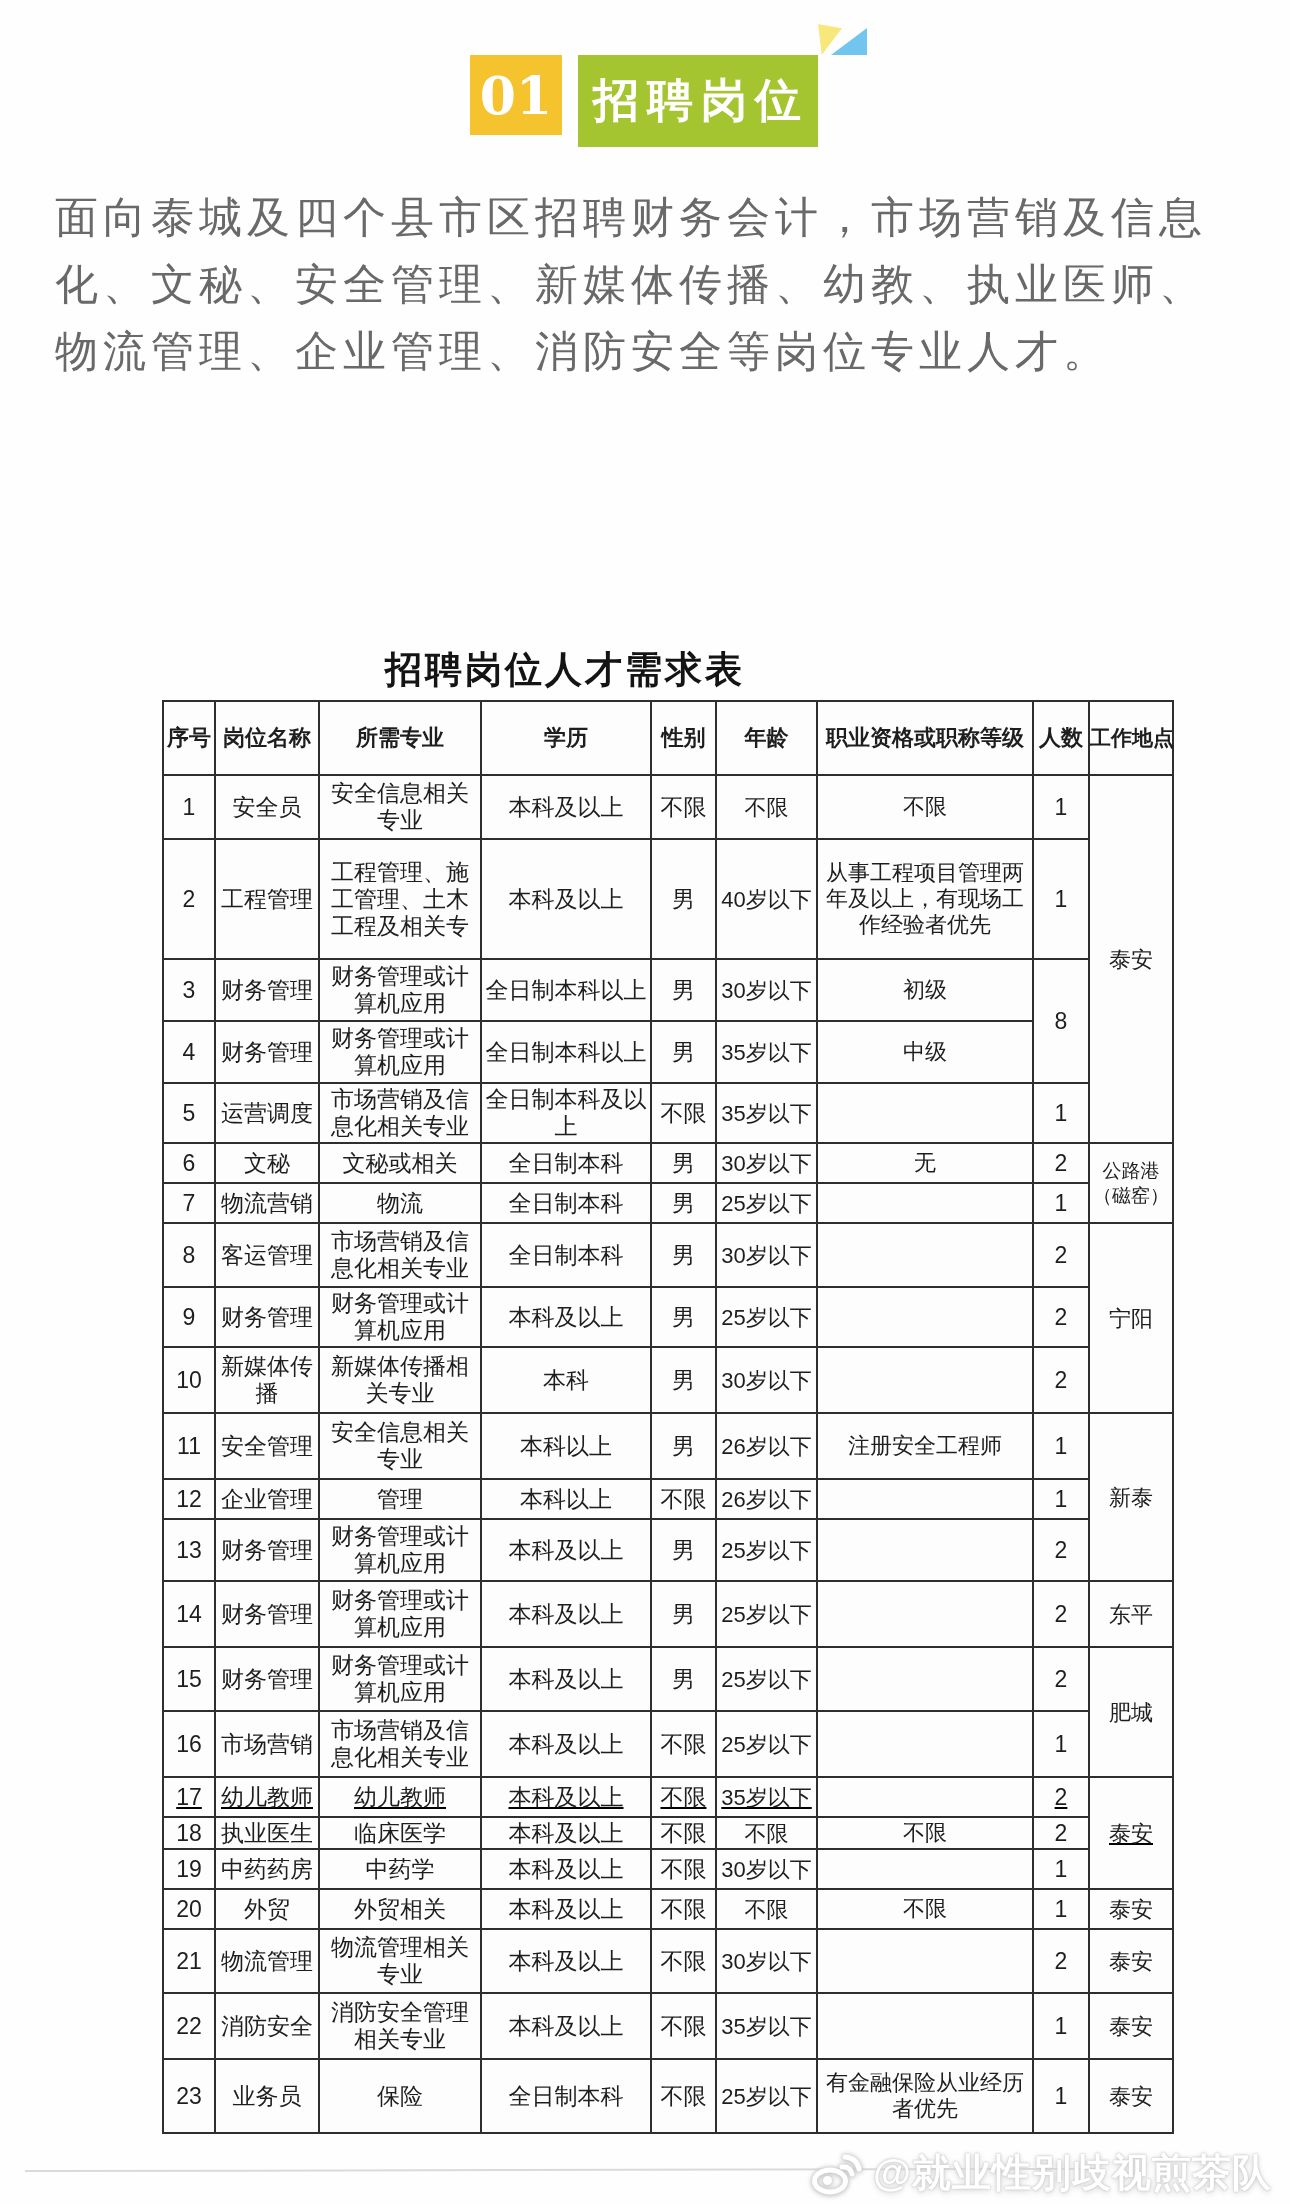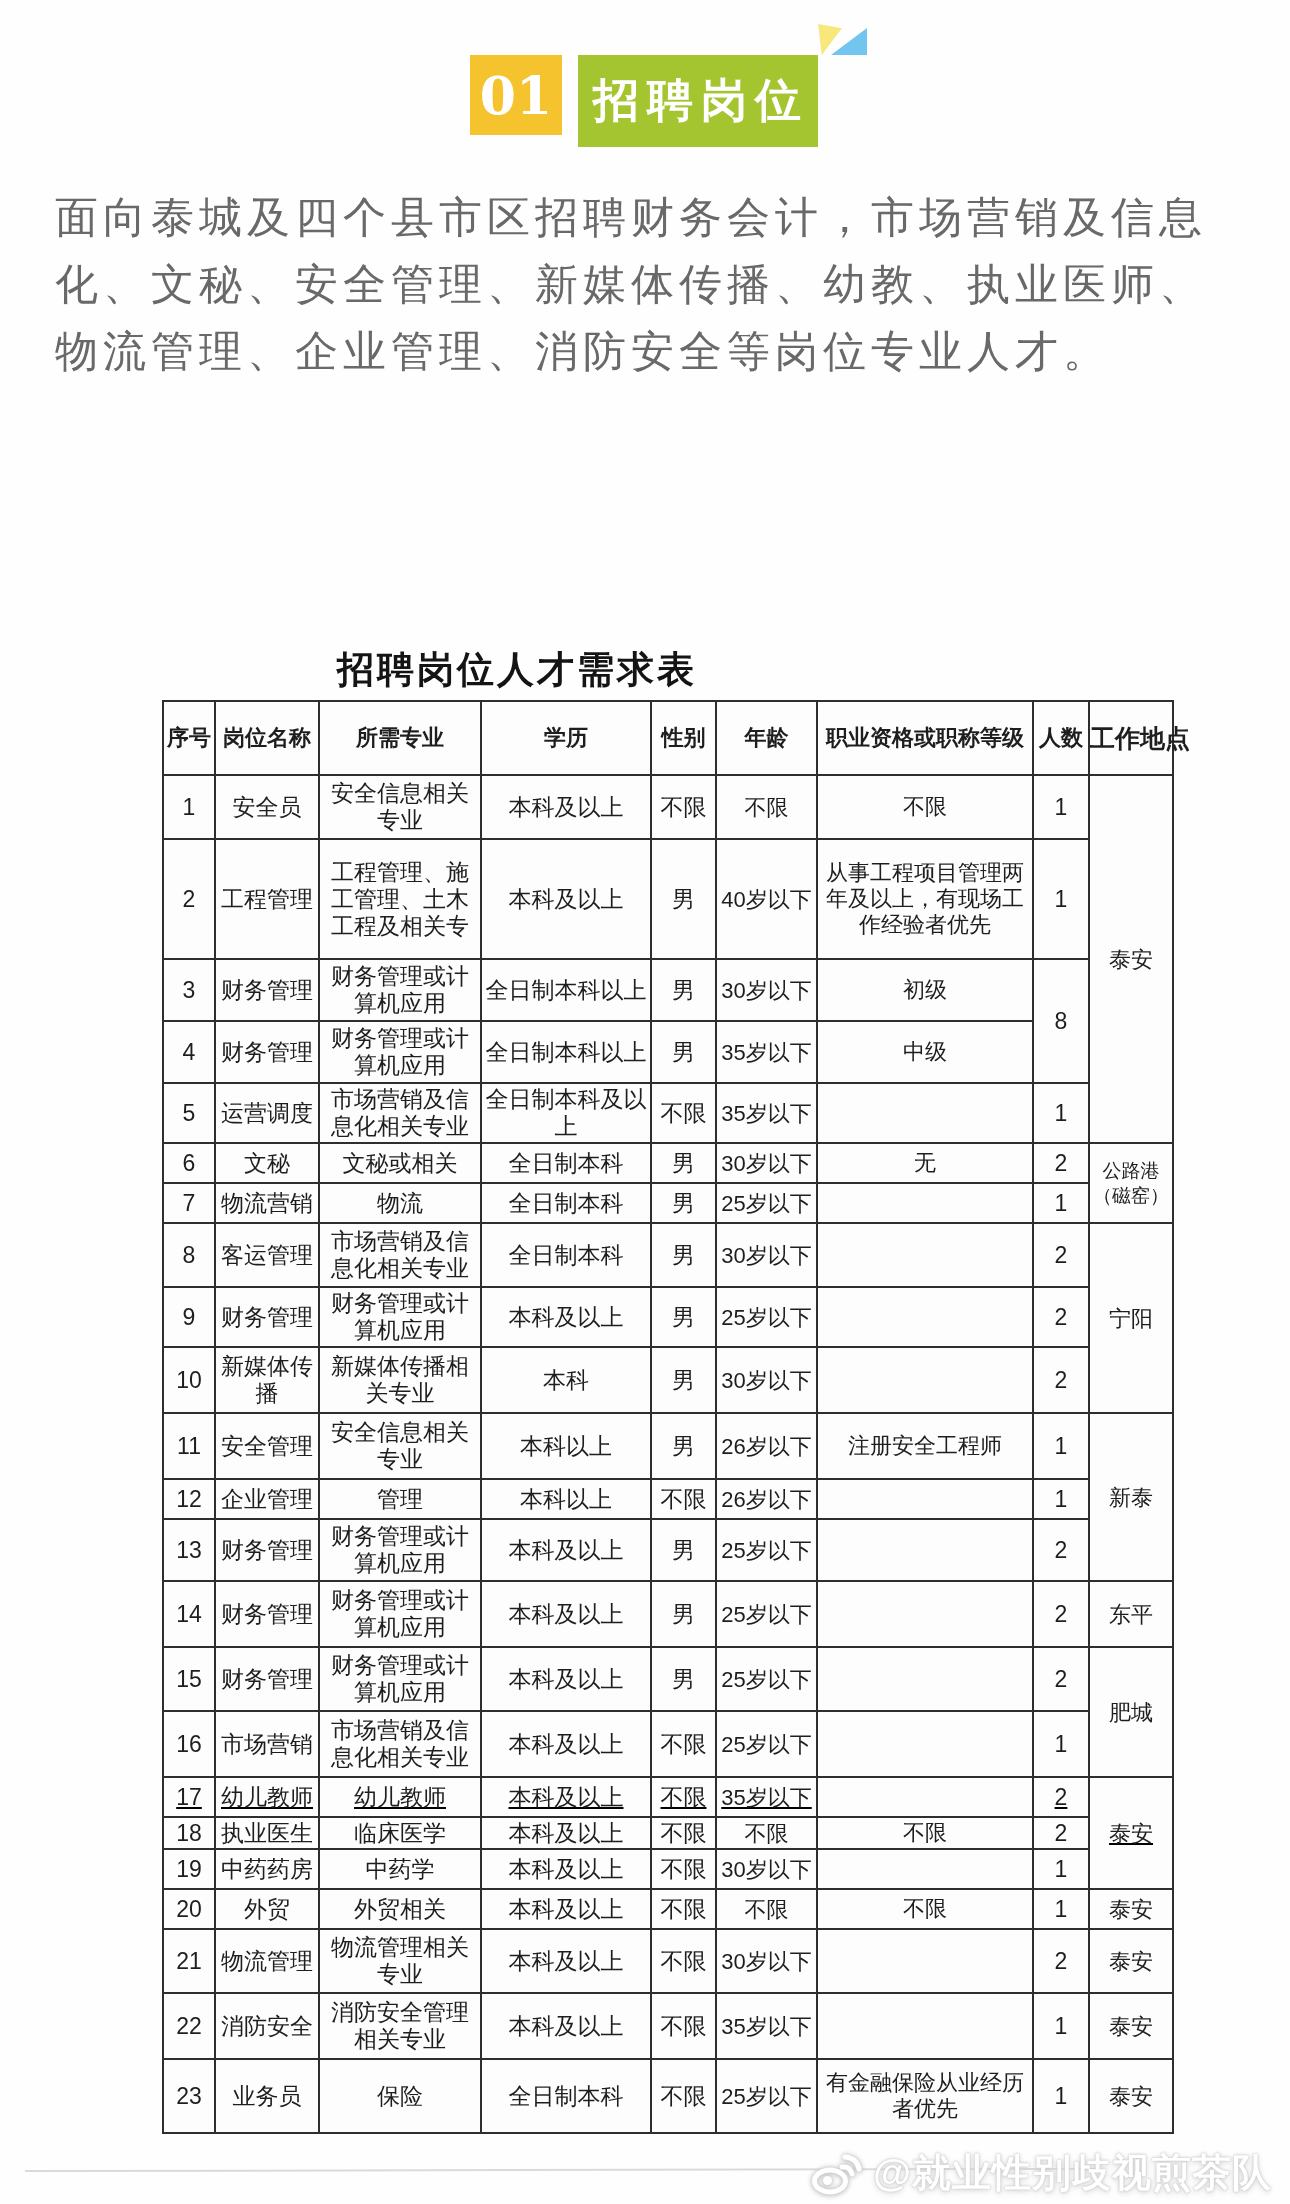--- a/index.html
+++ b/index.html
@@ -27,33 +27,33 @@
   
   .intro{
     position:absolute;left:55px;top:184px;width:1190px;
     font-size:43px;line-height:67px;letter-spacing:5px;color:#696969;
   }
   .intro div{white-space:nowrap;}
 
   
   .sheet-title{
     position:absolute;left:0;top:645px;width:1034px;margin:0;text-align:center;
-    font-family:"DejaVu Serif",serif;font-weight:700;font-size:37px;color:#141414;letter-spacing:3px;
+    font-family:"DejaVu Serif",serif;font-weight:700;font-size:37px;color:#141414;letter-spacing:3px;padding-left:48px;
   }
   table.rtable{
     position:absolute;left:162px;top:700px;width:1010px;
     border-collapse:collapse;table-layout:fixed;background:#fdfdfd;
   }
   .rtable th,.rtable td{
     border:2px solid #2e2e2e;text-align:center;vertical-align:middle;
     padding:1px 3px;word-break:break-all;color:#1e1e1e;
   }
   .rtable th{font-size:22px;font-weight:600;height:70px;line-height:26px;}
   .rtable th.nowrap{white-space:nowrap;padding:1px 0;}
-  .rtable th.th-tight{font-size:25px;}
+  .rtable th.th-tight{font-size:21px;}
   .rtable td{font-size:23px;line-height:27px;font-weight:500;}
   .rtable td.c-age{font-size:22px;}
   .rtable td.c-qualification{font-size:22px;line-height:26px;}
   .rtable td.c-location{font-size:22px;}
   .rtable td.cell-small{font-size:19px;line-height:25px;}
 
   
   .scan-edge{position:absolute;left:25px;top:2169px;width:1072px;height:2px;background:#dadada;transform:rotate(-0.12deg);}
 
   

